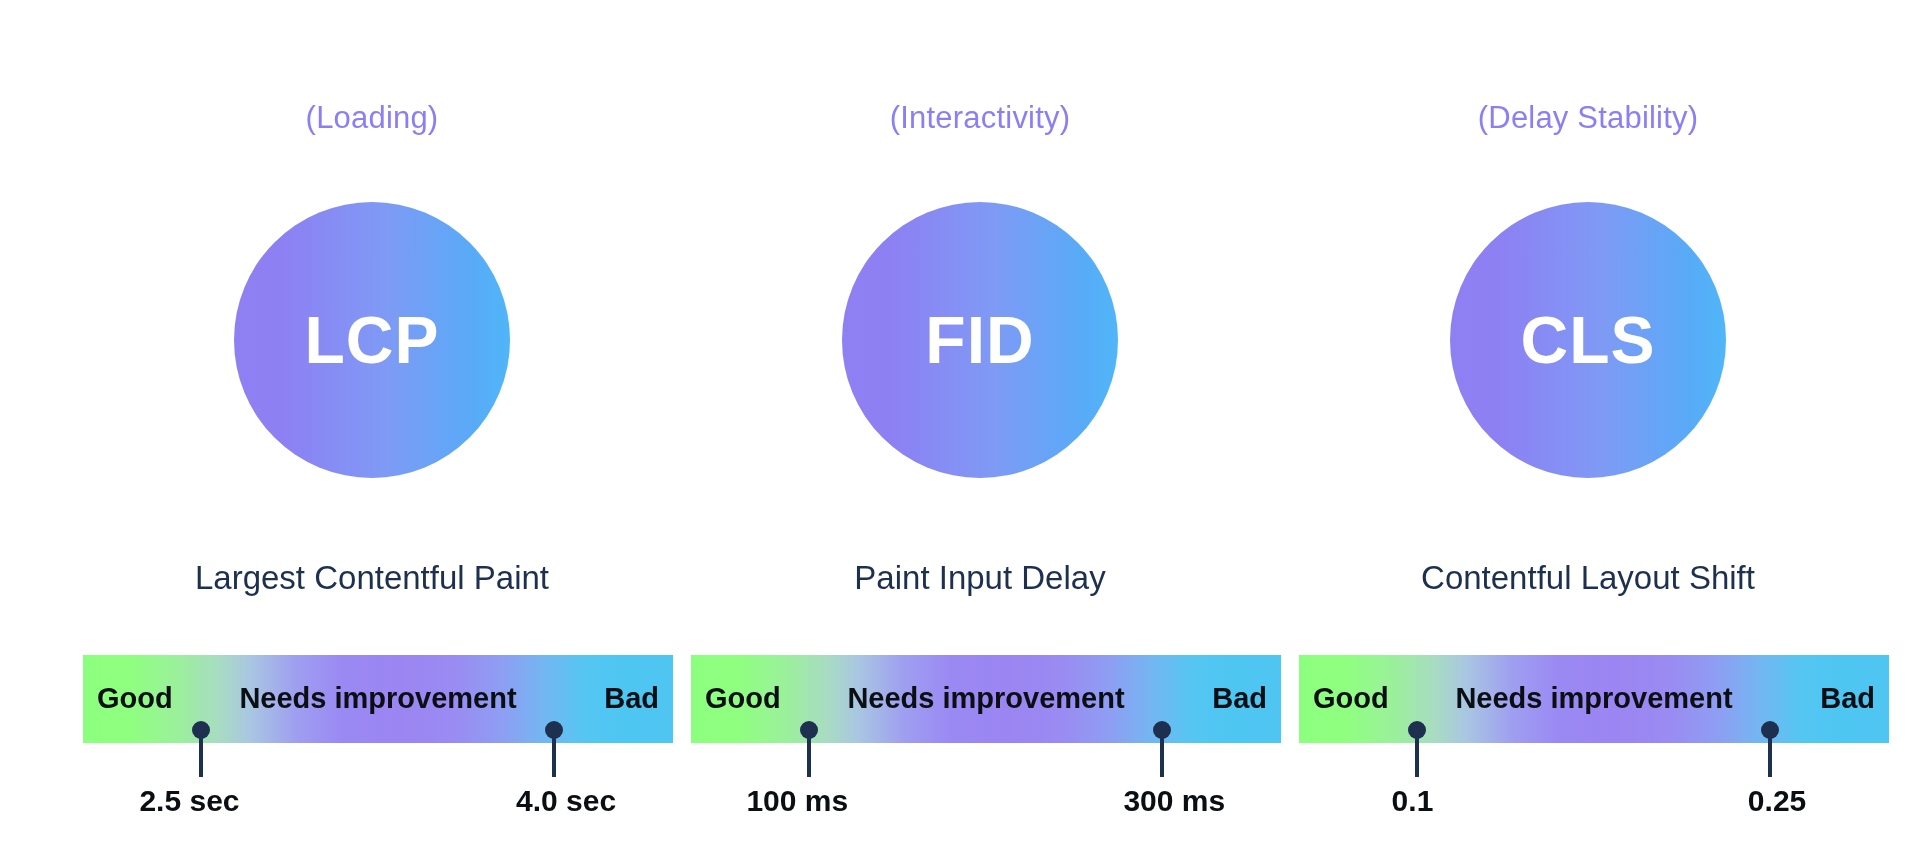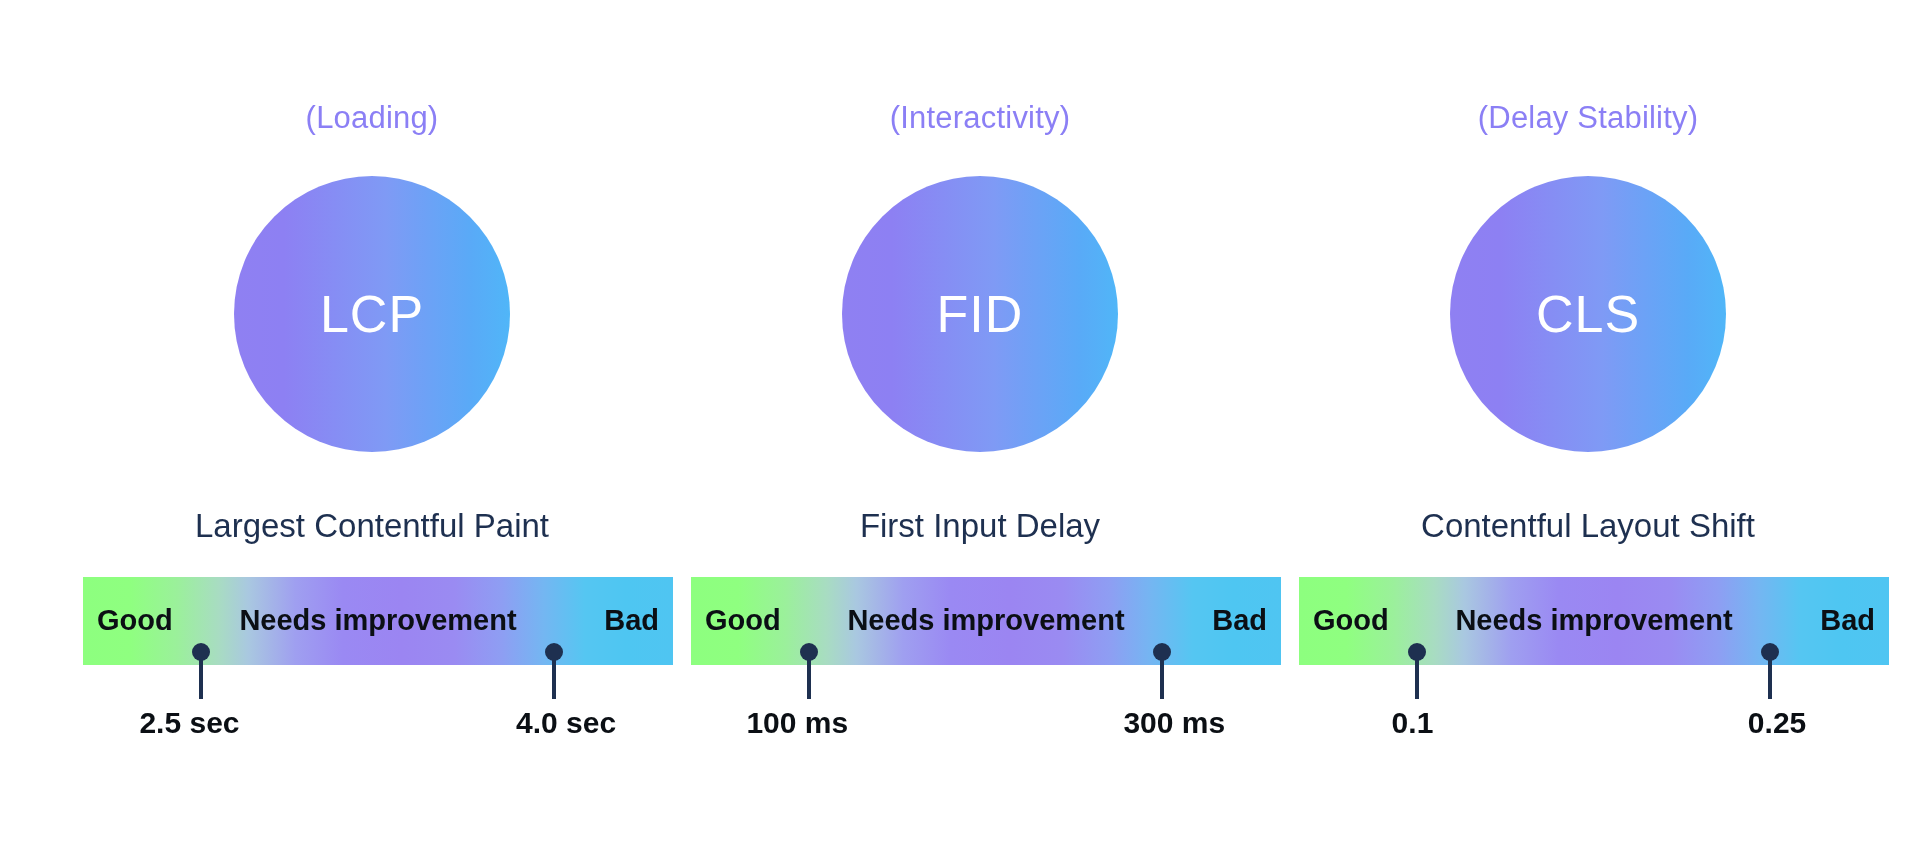--- a/index.html
+++ b/index.html
@@ -28,20 +28,21 @@
   }
 
   .vital-column {
     position: relative;
     width: 608px;
     height: 752px;
     flex: 0 0 608px;
     display: flex;
     flex-direction: column;
     align-items: center;
+    gap: 26px;
   }
   .vital-column.col-0 { margin-left: 68px; }
   .vital-column.col-1 { margin-left: 0px; }
   .vital-column.col-2 { margin-left: 0px; }
 
   .category-label {
     margin-top: 98px;
     height: 40px;
     line-height: 40px;
     font-size: 31px;
@@ -57,22 +58,22 @@
     width: 276px;
     height: 276px;
     border-radius: 50%;
     background: linear-gradient(90deg, #8f80f2 0%, #8d80f3 18%, #7f9af5 55%, #59aaf7 86%, #50b6f8 100%);
     display: flex;
     align-items: center;
     justify-content: center;
     flex: 0 0 auto;
   }
   .metric-circle-text {
-    font-size: 52px;
-    font-weight: 400;
+    font-size: 66px;
+    font-weight: 700;
     color: #ffffff;
     letter-spacing: 1px;
     line-height: 1;
     user-select: none;
   }
 
   .metric-name {
     margin-top: 52px;
     height: 44px;
     line-height: 44px;
@@ -199,21 +200,21 @@
     </div>
   </div>
 
   <div class="vital-column col-1">
     <div class="category-label">(Interactivity)</div>
 
     <div class="metric-circle">
       <span class="metric-circle-text">FID</span>
     </div>
 
-    <div class="metric-name">First Input Delay</div>
+    <div class="metric-name">Paint Input Delay</div>
 
     <div class="scale-wrap">
       <div class="scale-bar">
         <span class="zone-label zone-good">Good</span>
         <span class="zone-label zone-mid">Needs improvement</span>
         <span class="zone-label zone-bad">Bad</span>
       </div>
 
       <div class="marker" style="left:20.5%">
         <span class="marker-dot"></span>

